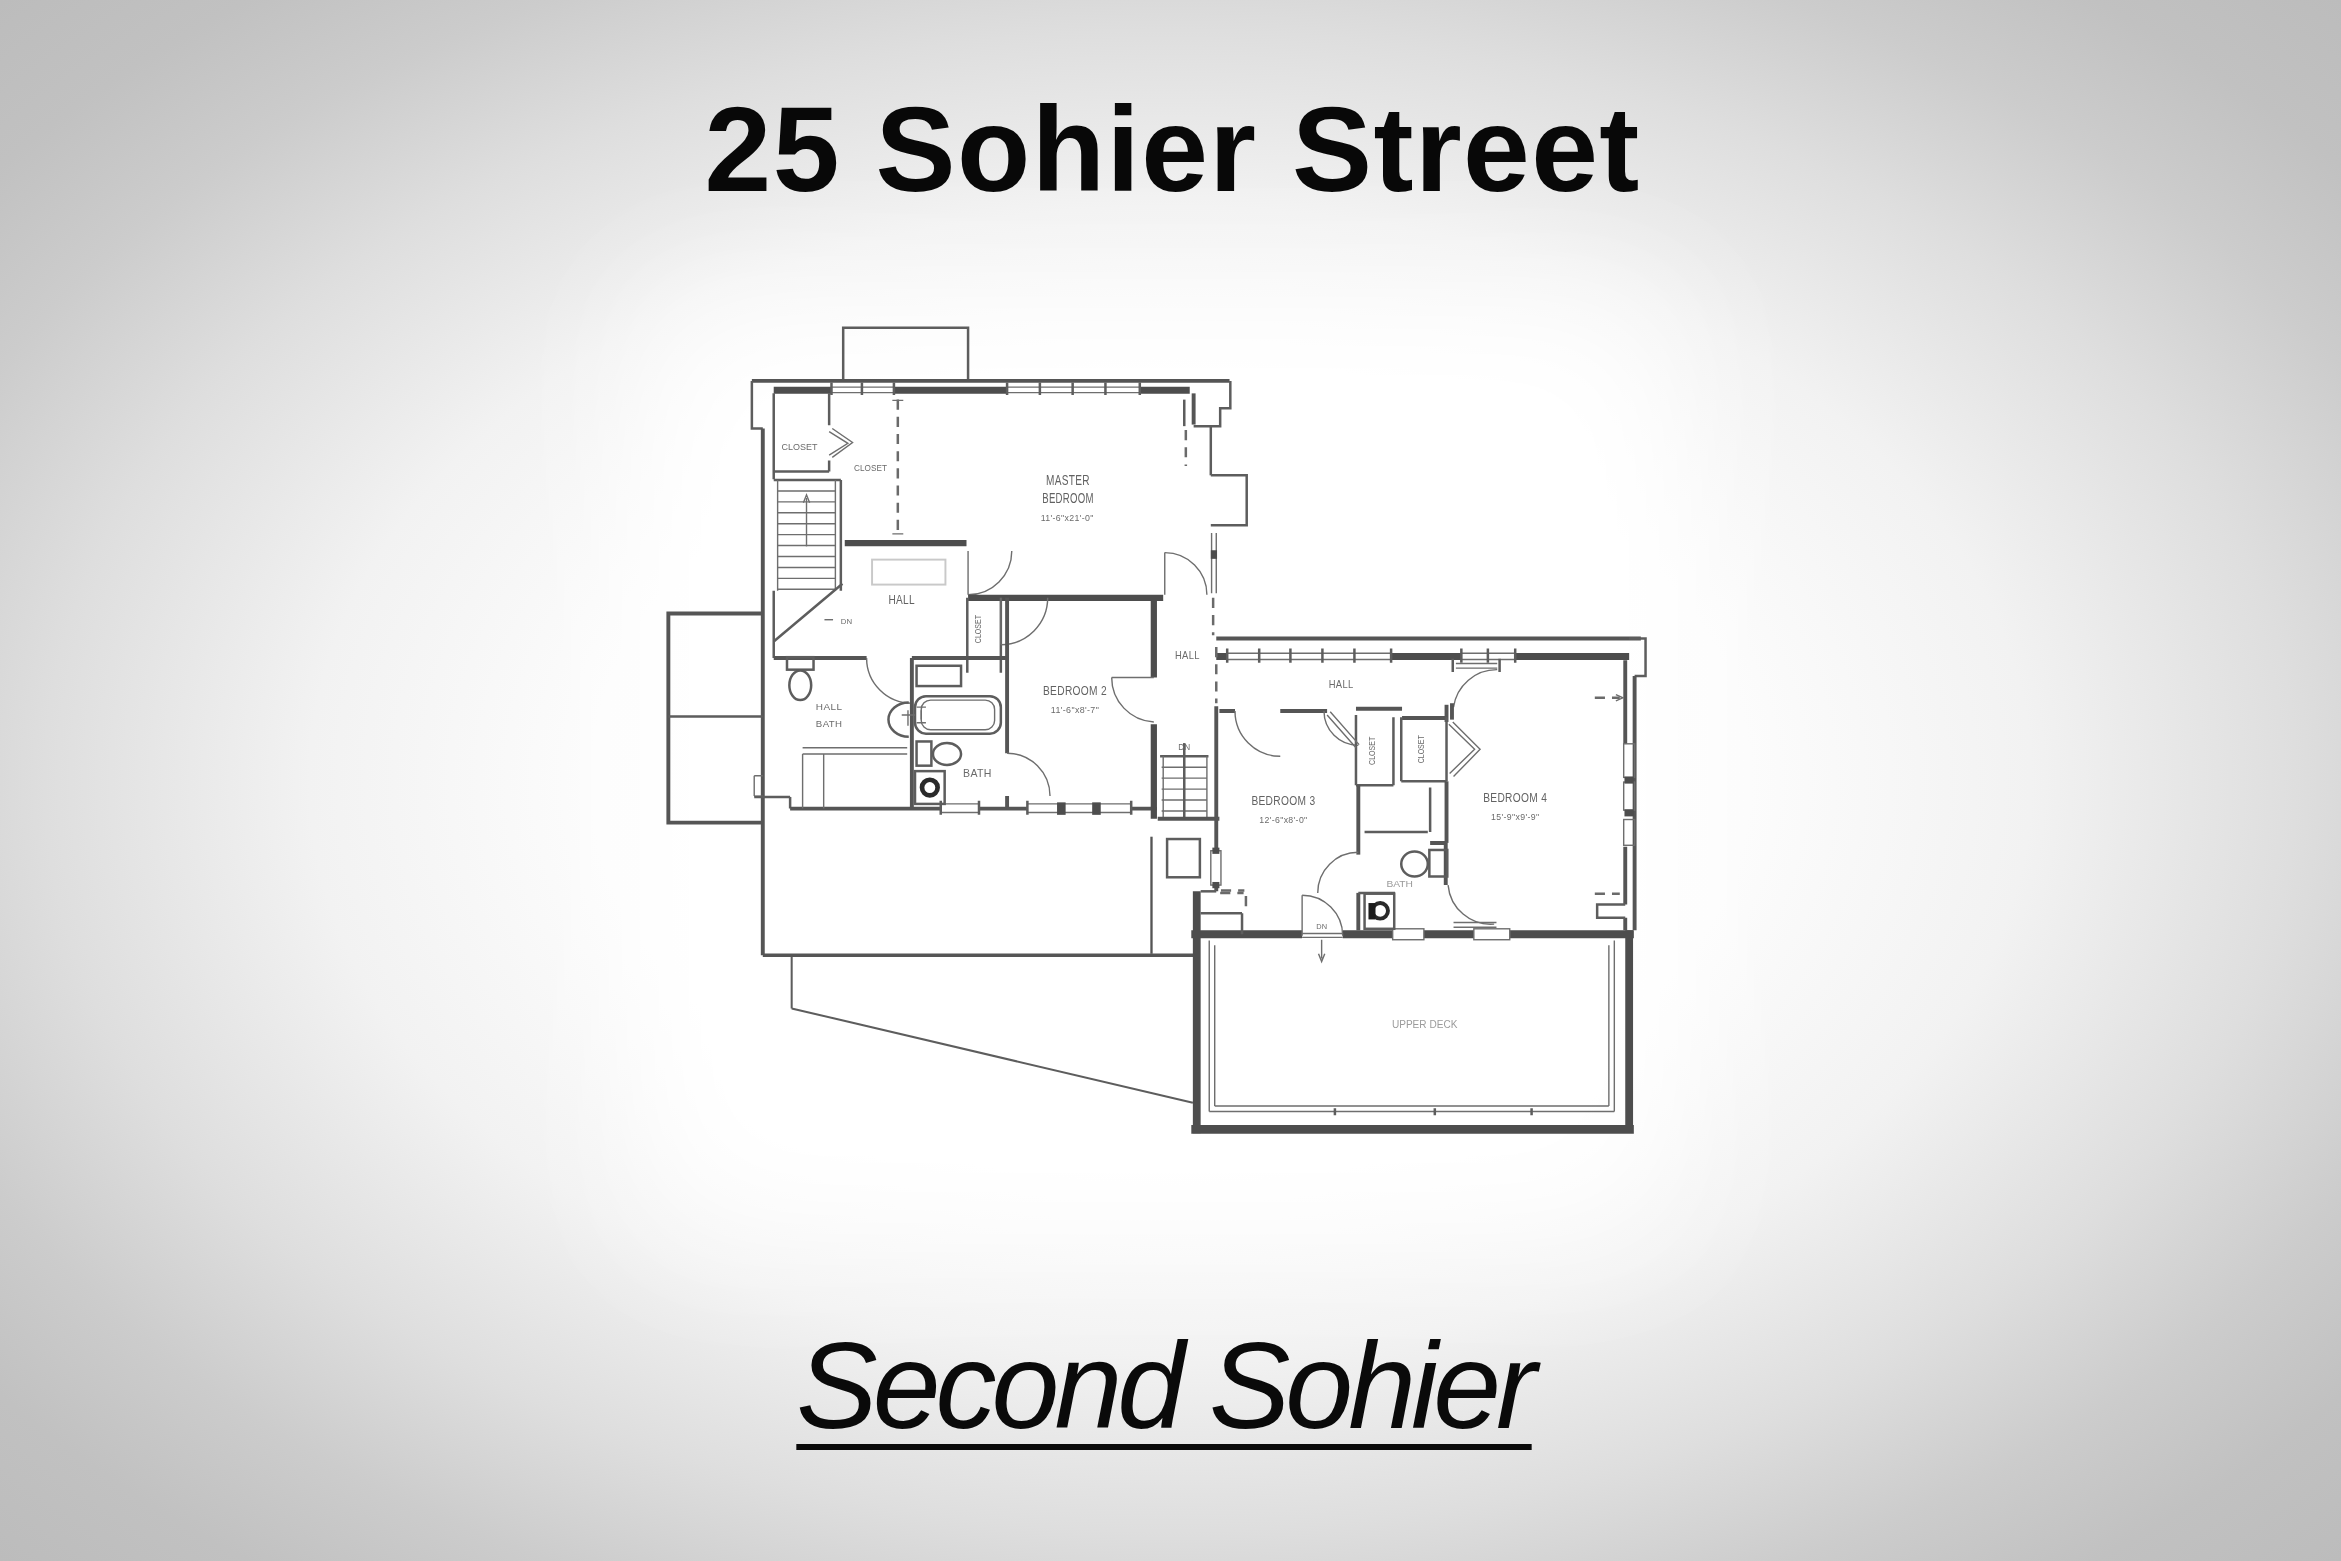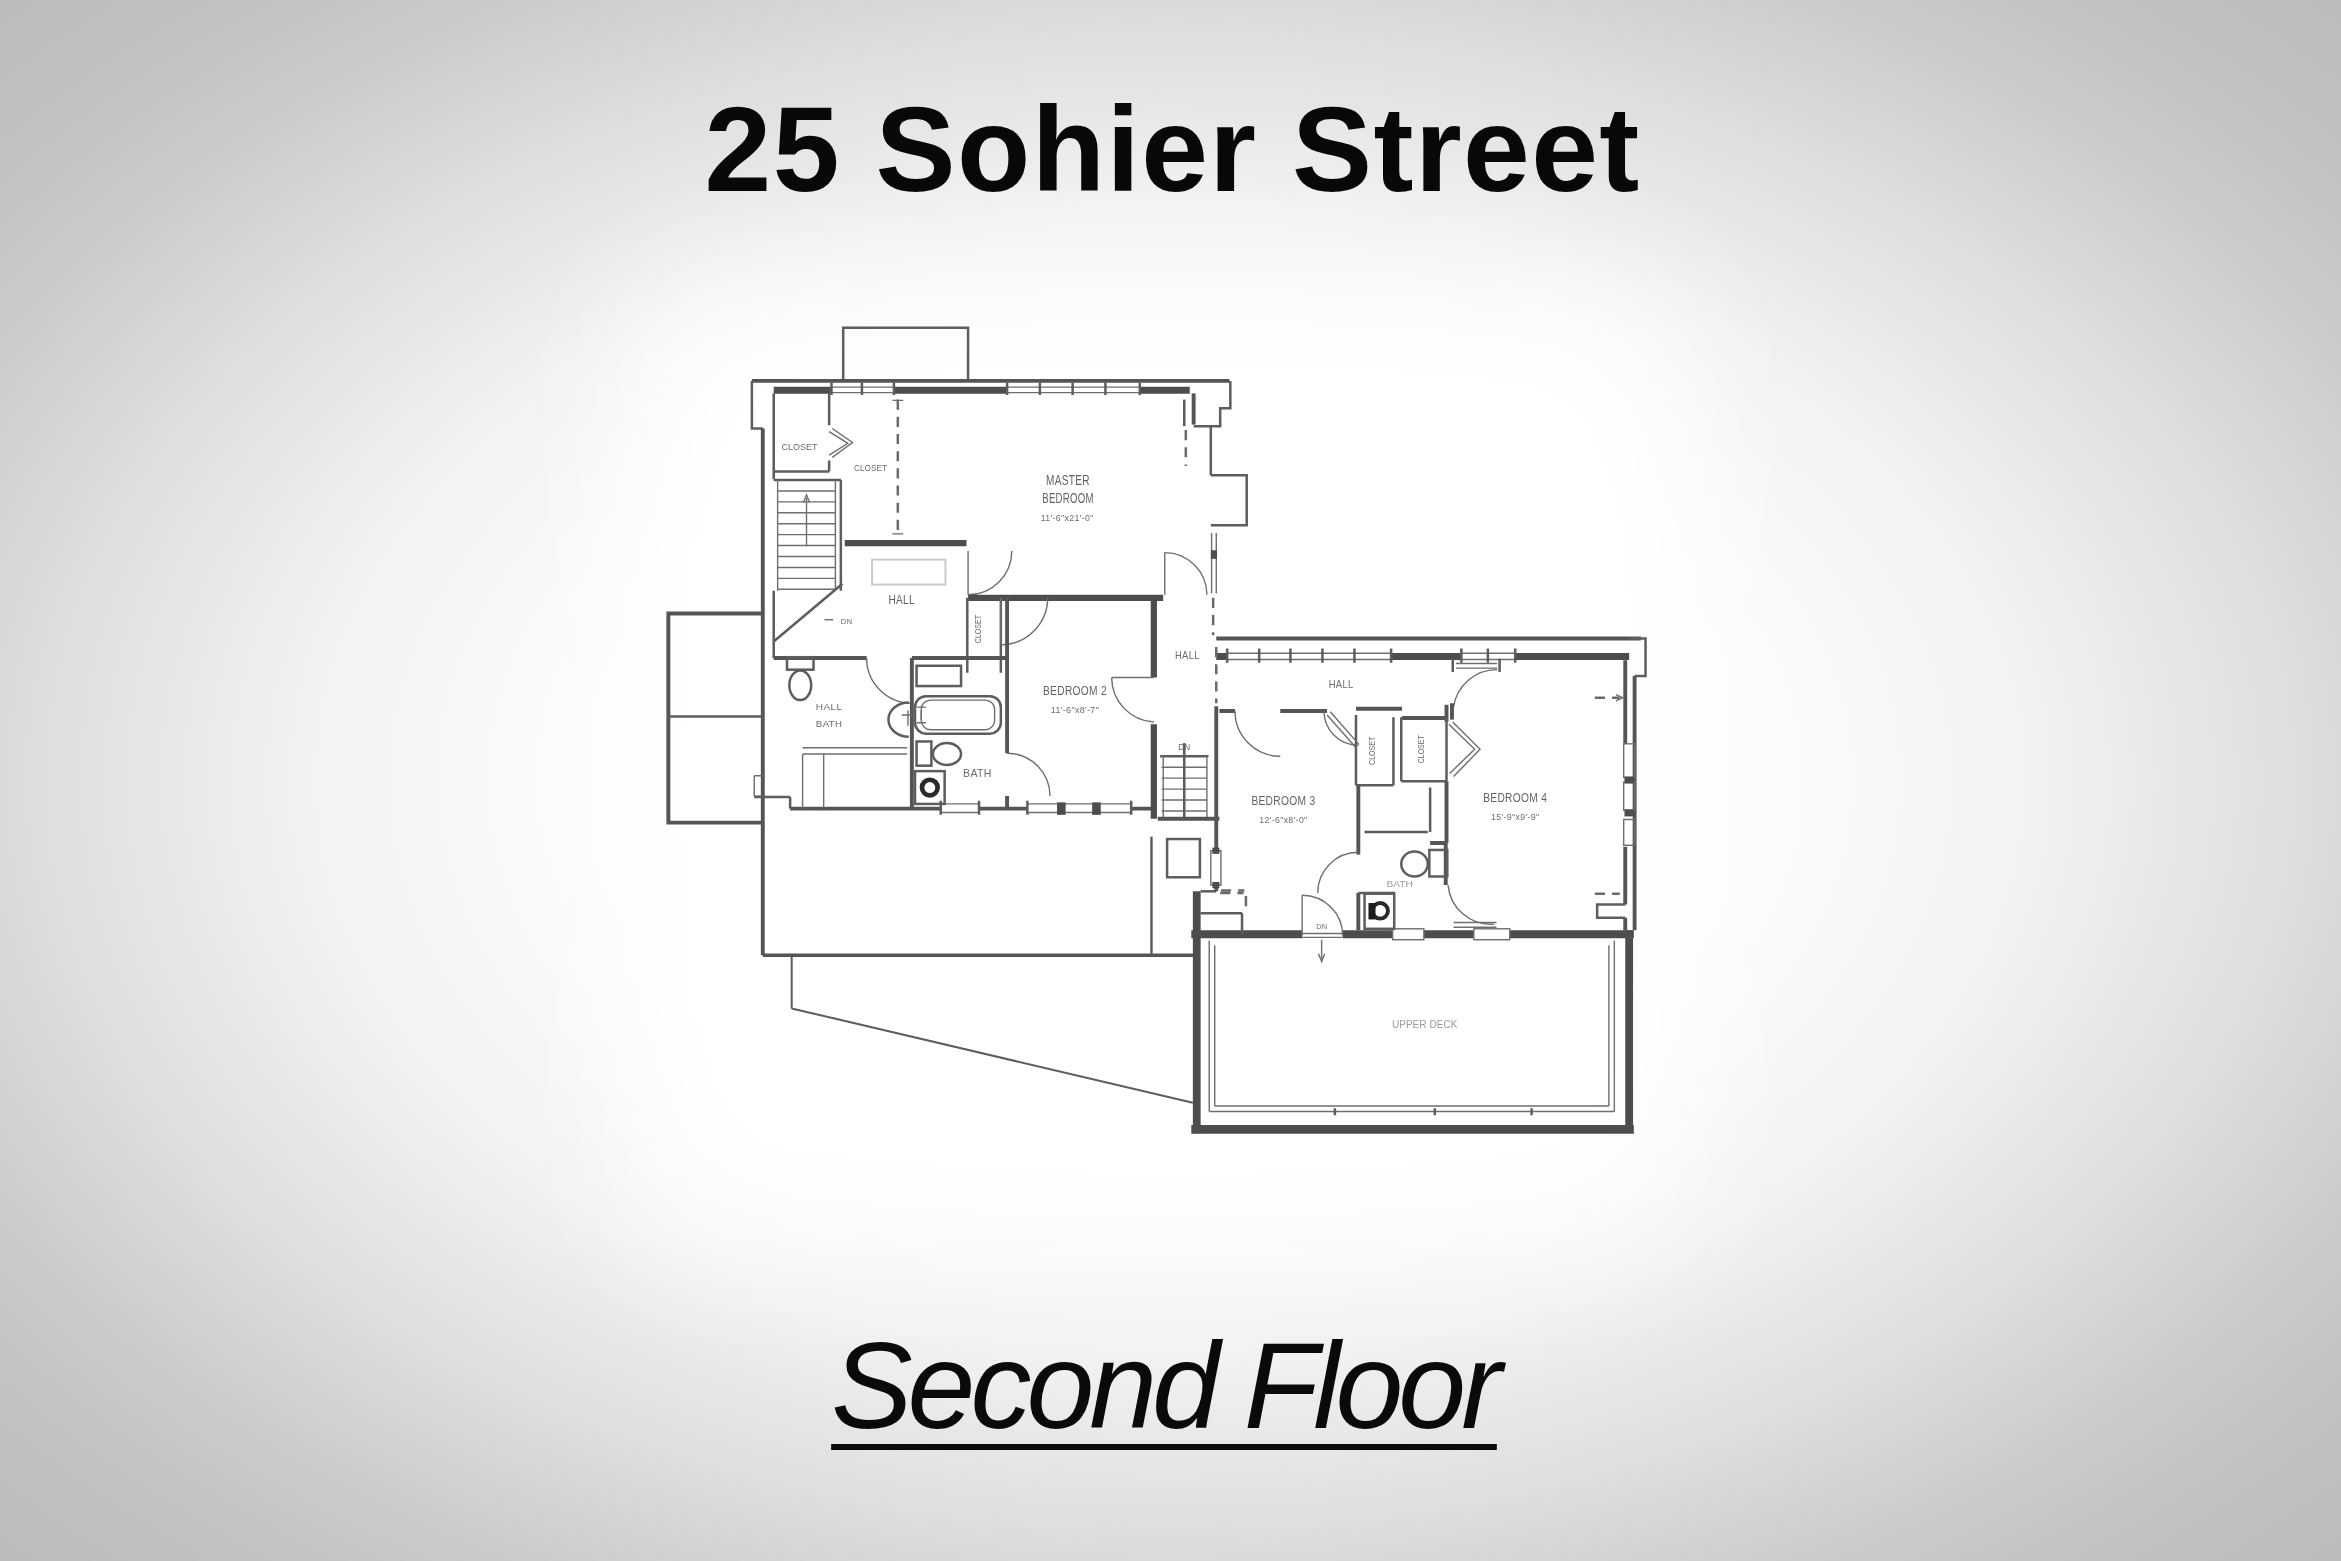--- a/index.html
+++ b/index.html
@@ -242,14 +242,14 @@
 <text class="xs" x="1824" y="960" text-anchor="middle" transform="rotate(-90 1824 960)" textLength="36" lengthAdjust="spacingAndGlyphs" style="font-size:10.5px;">CLOSET</text>
 <text class="lb" x="1644" y="1031" text-anchor="middle" textLength="82" lengthAdjust="spacingAndGlyphs" style="font-size:16px;">BEDROOM 3</text>
 <text class="sm" x="1644" y="1054" text-anchor="middle" textLength="62" lengthAdjust="spacingAndGlyphs" style="font-size:12px;">12'-6"x8'-0"</text>
 <text class="lb" x="1941" y="1027" text-anchor="middle" textLength="82" lengthAdjust="spacingAndGlyphs" style="font-size:16px;">BEDROOM 4</text>
 <text class="sm" x="1941" y="1050" text-anchor="middle" textLength="62" lengthAdjust="spacingAndGlyphs" style="font-size:12px;">15'-9"x9'-9"</text>
 <text class="xs" x="1793" y="1137" text-anchor="middle" textLength="34" lengthAdjust="spacingAndGlyphs" style="font-size:12px;fill:#9a9a9a;">BATH</text>
 <text class="xs" x="1693" y="1190" text-anchor="middle" style="font-size:9.5px;">DN</text>
 <text x="1825" y="1317" text-anchor="middle" textLength="84" lengthAdjust="spacingAndGlyphs" style="font-size:15px;fill:#9b9b9b;">UPPER DECK</text>
 </g>
 </svg>
-<div class="caption"><span>Second Floor</span></div>
+<div class="caption"><span>Second Sohier</span></div>
 
 
 </body></html>

